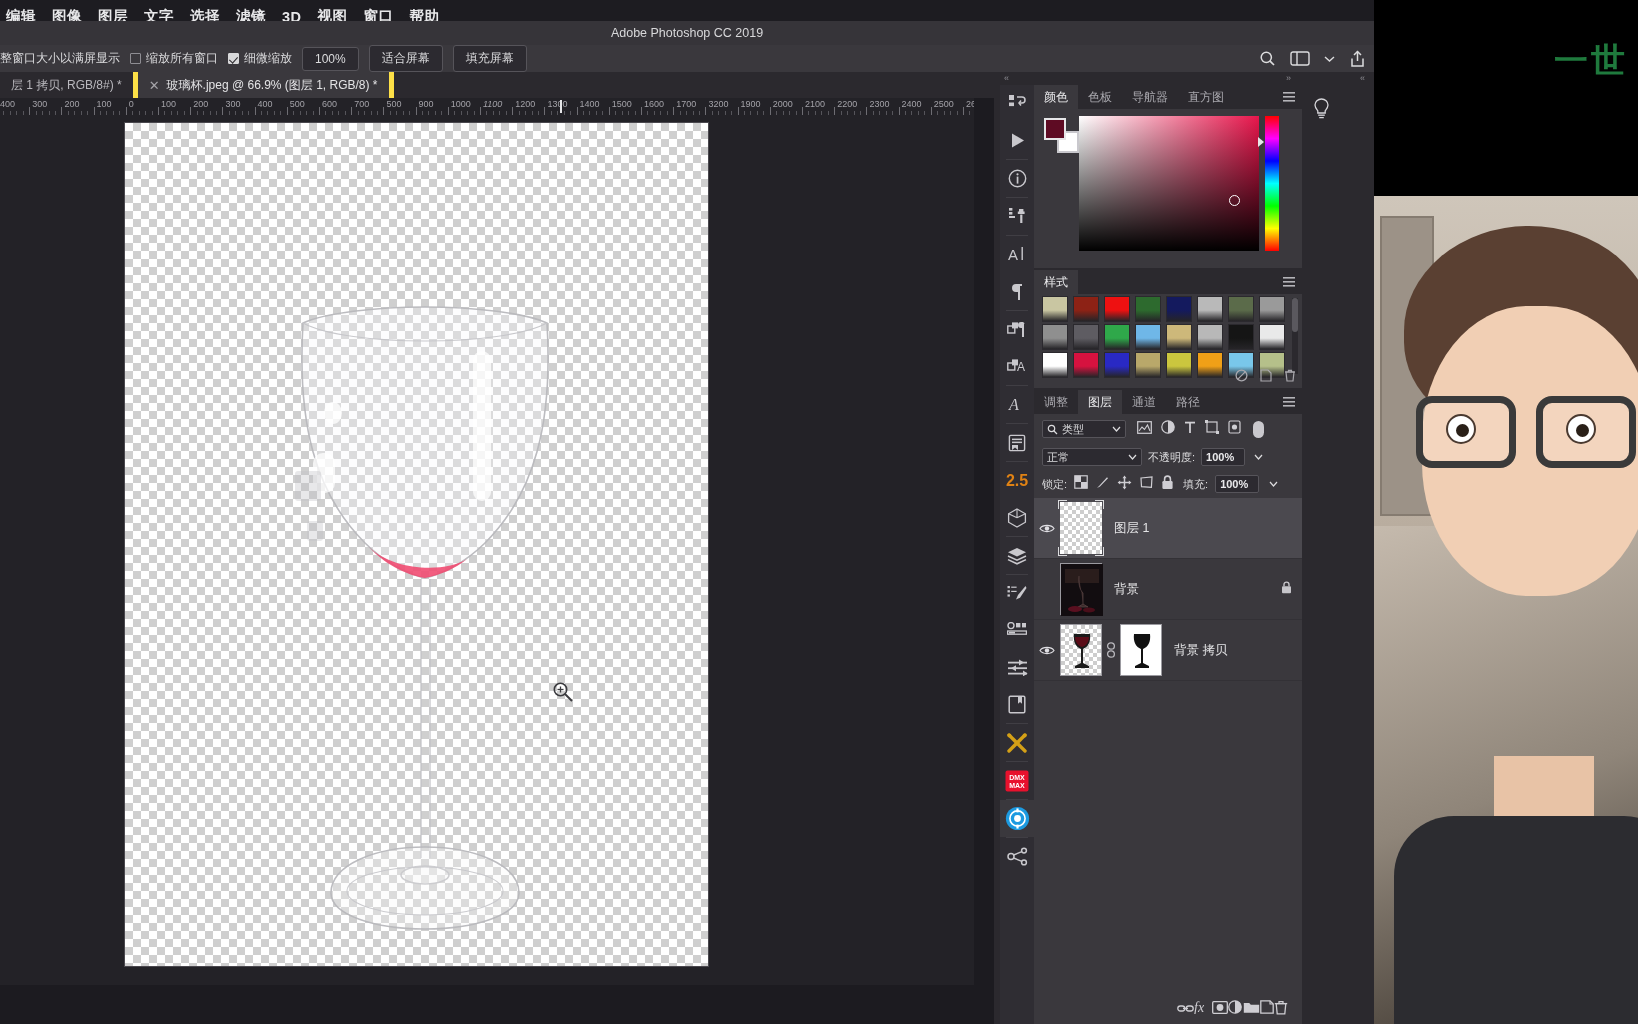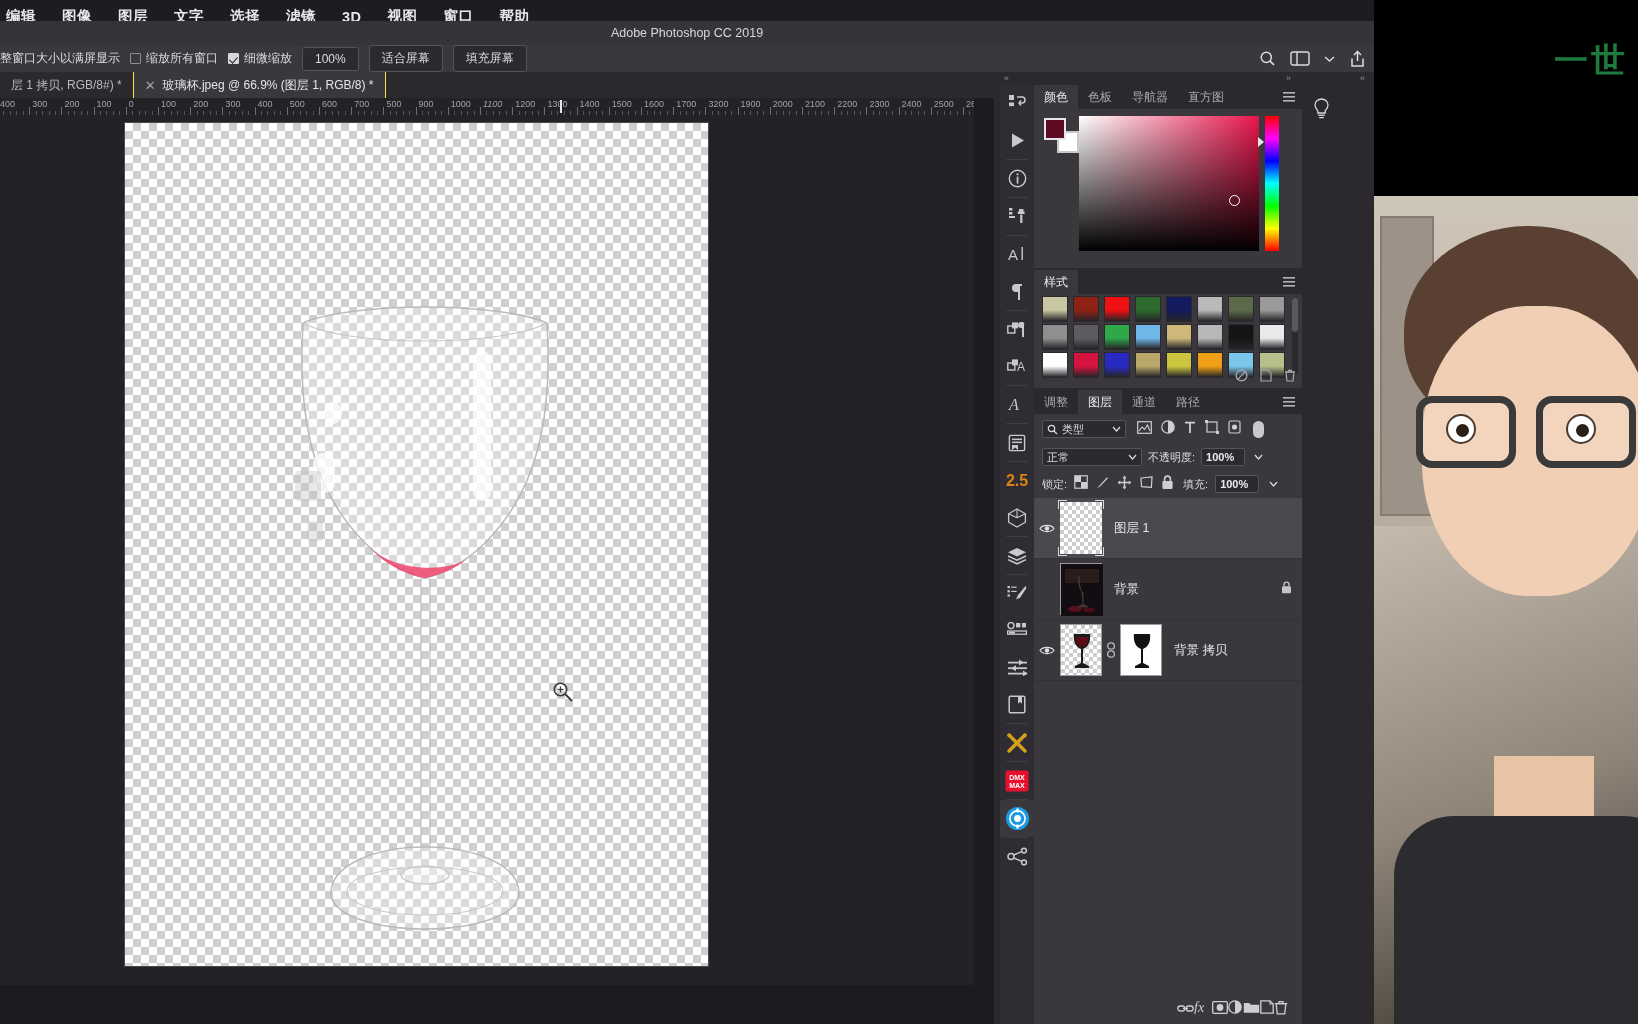--- a/index.html
+++ b/index.html
@@ -2,21 +2,21 @@
 <html><head>
 <meta charset="utf-8">
 <style>
   * { box-sizing: border-box; margin:0; padding:0; }
   html,body { width:1638px; height:1024px; overflow:hidden;
     background:#1c1b20; font-family:"Liberation Sans","DejaVu Sans",sans-serif; }
   #root { position:relative; width:1638px; height:1024px; }
 
   
   .menubar { position:absolute; left:0; top:0; width:1374px; height:33px;
-    background:#1d1c21; display:flex; align-items:center; padding-left:6px; gap:26px; }
+    background:#1d1c21; display:flex; align-items:center; padding-left:6px; gap:16px; }
   .menubar .mi { color:#e8e8ea; font-size:14.5px; font-weight:bold; letter-spacing:.5px;
     cursor:default; white-space:nowrap; }
 
   
   .titlebar { position:absolute; left:0; top:21px; width:1374px; height:24px;
     background:#363439; display:flex; align-items:center; justify-content:center; }
   .titlebar .t { color:#d8d8da; font-size:12.5px; }
 
   
   .optionsbar { position:absolute; left:0; top:45px; width:1374px; height:27px;
@@ -30,21 +30,21 @@
     border:solid #2a282d; border-width:0 1.6px 1.6px 0; transform:rotate(42deg); }
   .obtn { background:#2c2a30; border:1px solid #56545a; border-radius:3px; color:#dcdcde;
     font-size:12px; padding:4px 12px; white-space:nowrap; }
   .opt-right { position:absolute; right:8px; top:0; height:27px; display:flex; align-items:center; gap:14px; }
   .opt-right svg { display:block; }
 
   
   .tabbar { position:absolute; left:0; top:72px; width:1374px; height:26px;
     background:#2b292e; display:flex; align-items:stretch; }
   .dtab { display:flex; align-items:center; gap:7px; padding:0 11px; font-size:12px;
-    color:#b9b8bd; border-right:1px solid #fde047; white-space:nowrap; }
+    color:#b9b8bd; border-right:5px solid #fde047; white-space:nowrap; }
   .dtab.active { background:#3a383d; color:#e4e4e6; }
   .dtab .x { font-size:13px; color:#a5a4a9; line-height:1; }
   .tabbar-right { margin-left:auto; display:flex; align-items:center; padding-right:6px;
     color:#8d8c92; font-size:10px; }
 
   
   .ruler-h { position:absolute; left:0; top:98px; width:974px; height:17px;
     background:#232227; overflow:hidden; }
   .ruler-h .tick { position:absolute; top:9px; width:1px; height:8px; background:#6e6d73; }
   .ruler-h .tick.minor { top:13px; height:4px; background:#56555b; }

